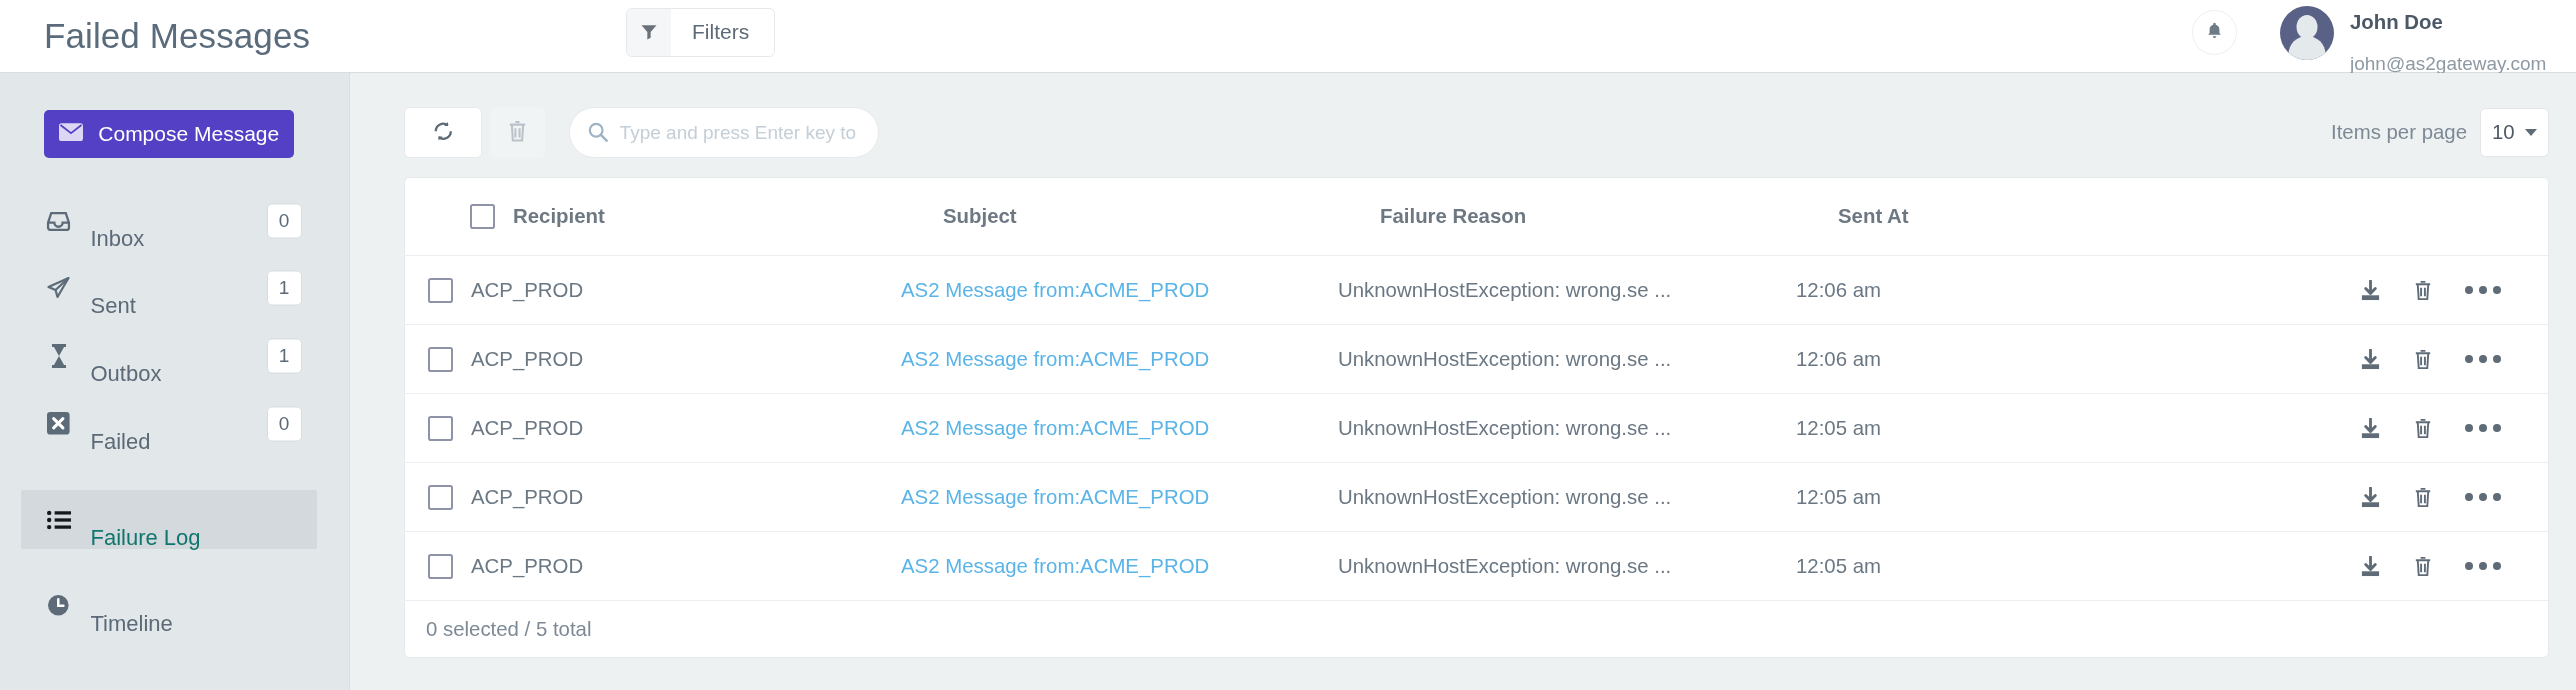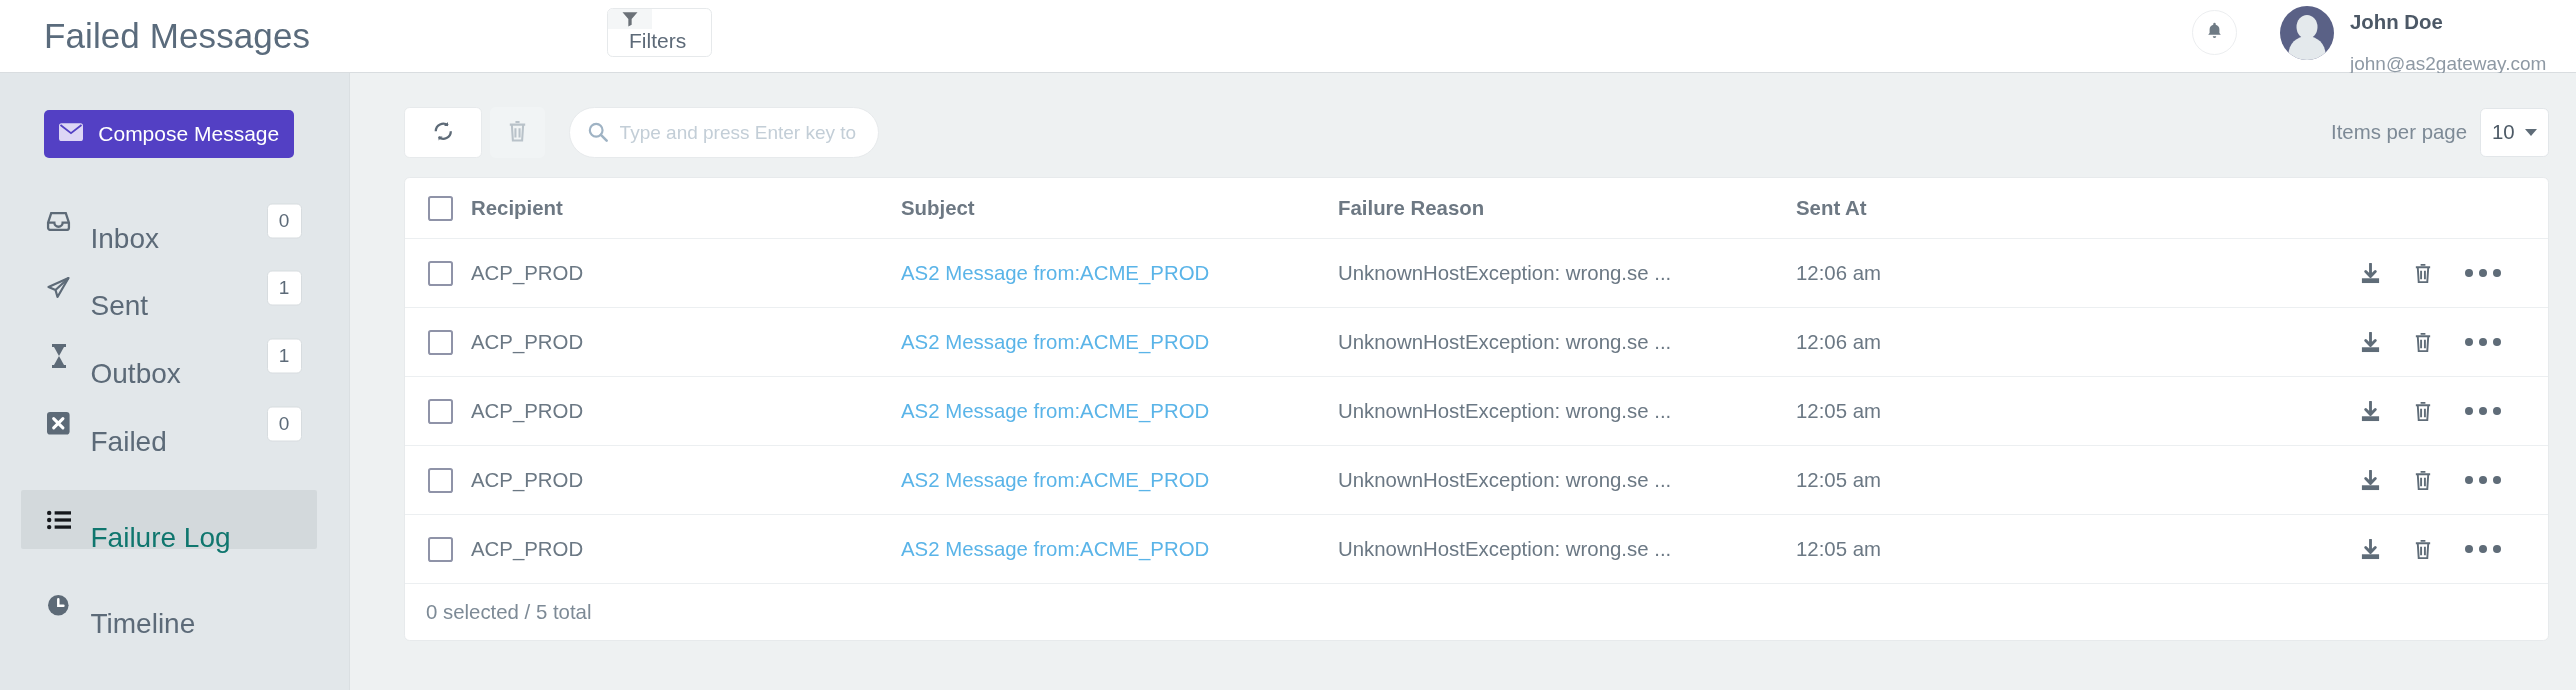--- a/index.html
+++ b/index.html
@@ -18,24 +18,24 @@
     border-bottom: 1.4px solid #d9dde0;
     display: flex; align-items: center;
   }
   .page-title {
     position: absolute; left: 44px; top: 50%; transform: translateY(-50%);
     font-size: 35px; font-weight: 400; color: #5a6b7c; letter-spacing: 0.1px;
     white-space: nowrap;
   }
 
   .filters-btn {
-    position: absolute; left: 607px; top: 7.8px;
+    position: absolute; left: 626px; top: 7.8px;
     height: 49px; display: flex; align-items: stretch;
     border: 1.4px solid #e6e9eb; border-radius: 5.6px;
-    background: #ffffff; cursor: pointer; overflow: hidden; flex-direction: column;
+    background: #ffffff; cursor: pointer; overflow: hidden;
   }
   .filters-icon-box {
     width: 44px; background: #f4f6f7;
     display: flex; align-items: center; justify-content: center;
   }
   .filters-label {
     display: flex; align-items: center; padding: 0 25px 0 21px;
     font-size: 21px; color: #5d6a78;
   }
 
@@ -86,21 +86,21 @@
   .nav-item {
     position: absolute; left: 21px; width: 296px; height: 59px;
     display: flex; align-items: center; cursor: pointer;
     border-radius: 2.1px;
   }
   .nav-item .nav-icon {
     width: 44px; display: flex; align-items: center; justify-content: center;
     margin-left: 15.5px;
   }
   .nav-item .nav-label {
-    font-size: 28px; color: #5c6a78; margin-left: 10px; margin-top: 37px;
+    font-size: 22px; color: #5c6a78; margin-left: 10px; margin-top: 37px;
   }
   .nav-badge {
     position: absolute; right: 15.5px; top: 50%; transform: translateY(-50%);
     min-width: 35px; height: 35px; padding: 0 7px;
     background: #fff; border: 1.4px solid #d7dcdf; border-radius: 5px;
     display: flex; align-items: center; justify-content: center;
     font-size: 19px; color: #5c6a78;
   }
   .nav-item.active { background: #d3d9dc; }
   .nav-item.active .nav-label { color: #0f766e; }
@@ -145,21 +145,21 @@
     border-top: 7.8px solid #5f6c78;
   }
 
   
   .card {
     position: absolute; top: 104px; left: 52px;
     width: 2145px; background: #fff;
     border: 1.4px solid #e7eaec; border-radius: 5.6px; overflow: hidden;
   }
   .trow { display: flex; align-items: center; border-bottom: 1.4px solid #eceff1; }
-  .thead { height: 61px; }
+  .thead { height: 78px; padding-left: 42px; }
   .thead .cell { font-size: 20.4px; font-weight: bold; color: #6d7883; }
   .tbody-row { height: 69px; }
   .tbody-row:last-of-type { border-bottom: 1.4px solid #eceff1; }
   .cell { display: flex; align-items: center; }
   .c-check { width: 66px; padding-left: 22.6px; }
   .c-recipient { width: 430px; font-size: 20.4px; color: #6b7884; }
   .c-subject { width: 437px; font-size: 20.4px; color: #5ab4e8; cursor: pointer; }
   .c-reason { width: 458px; font-size: 20.4px; color: #6b7884; }
   .c-sent { width: 395px; font-size: 20.4px; color: #6b7884; }
   .c-actions { flex: 1; display: flex; align-items: center; justify-content: flex-end;

